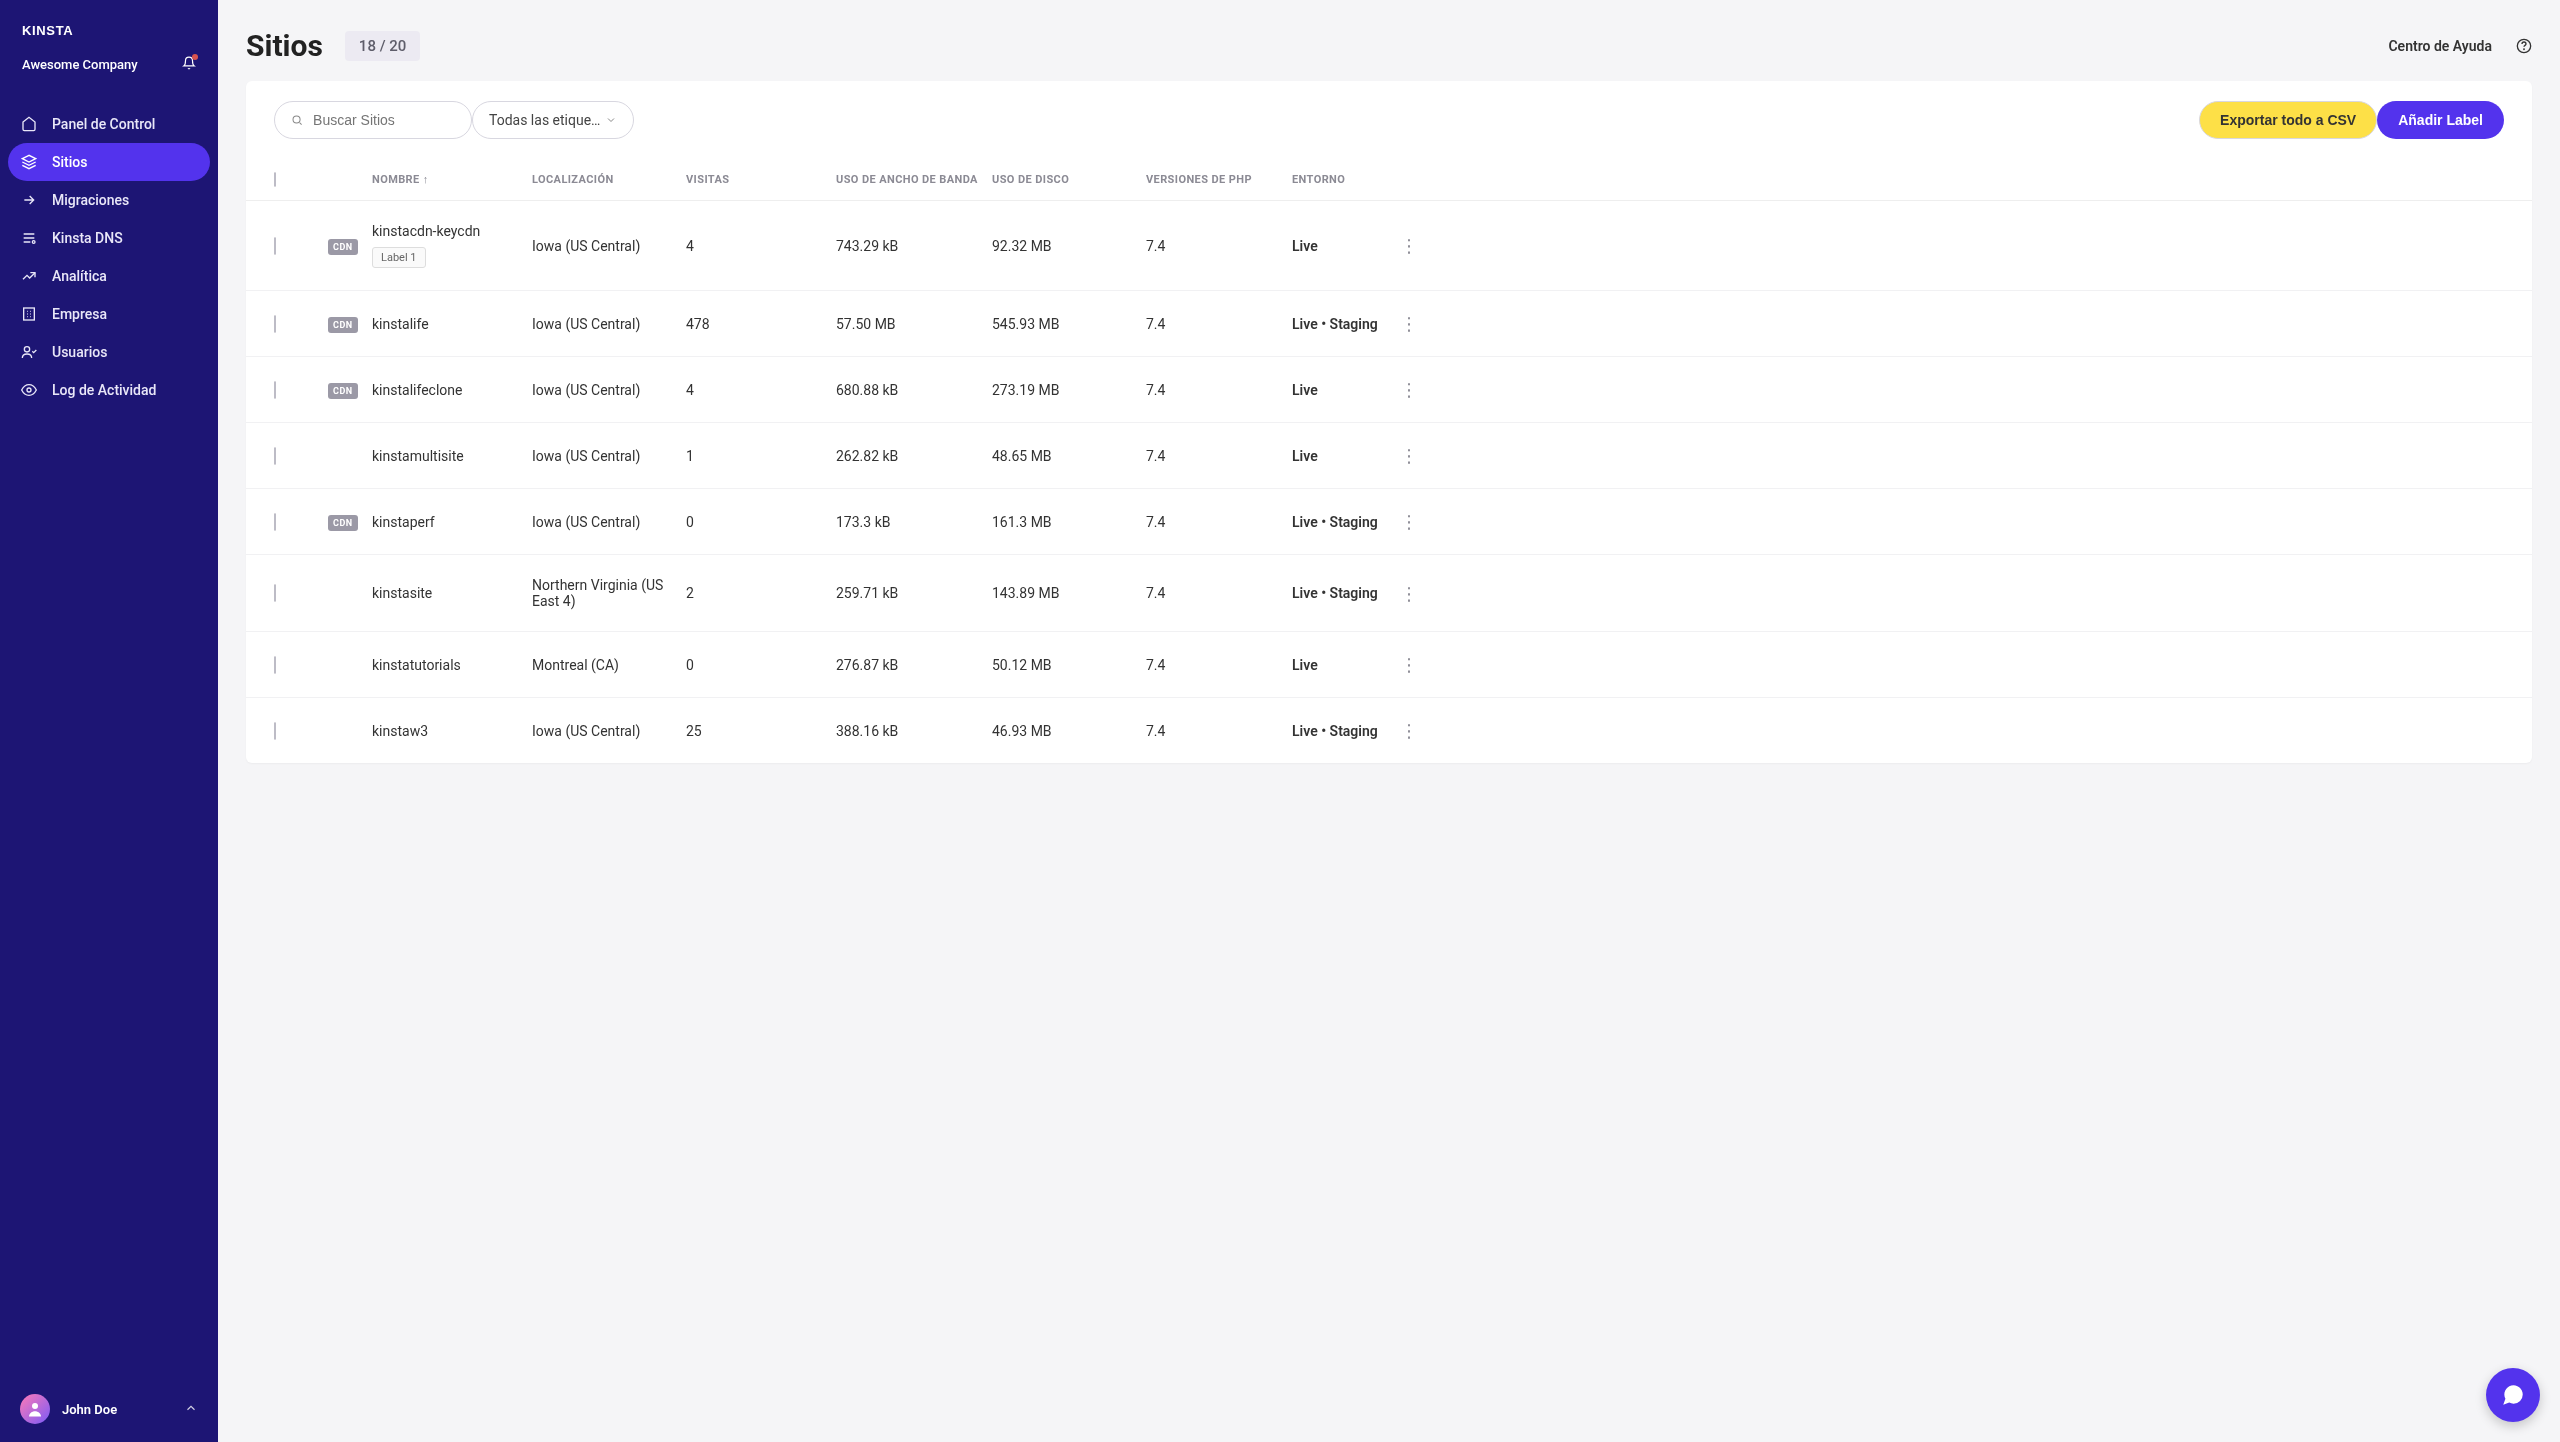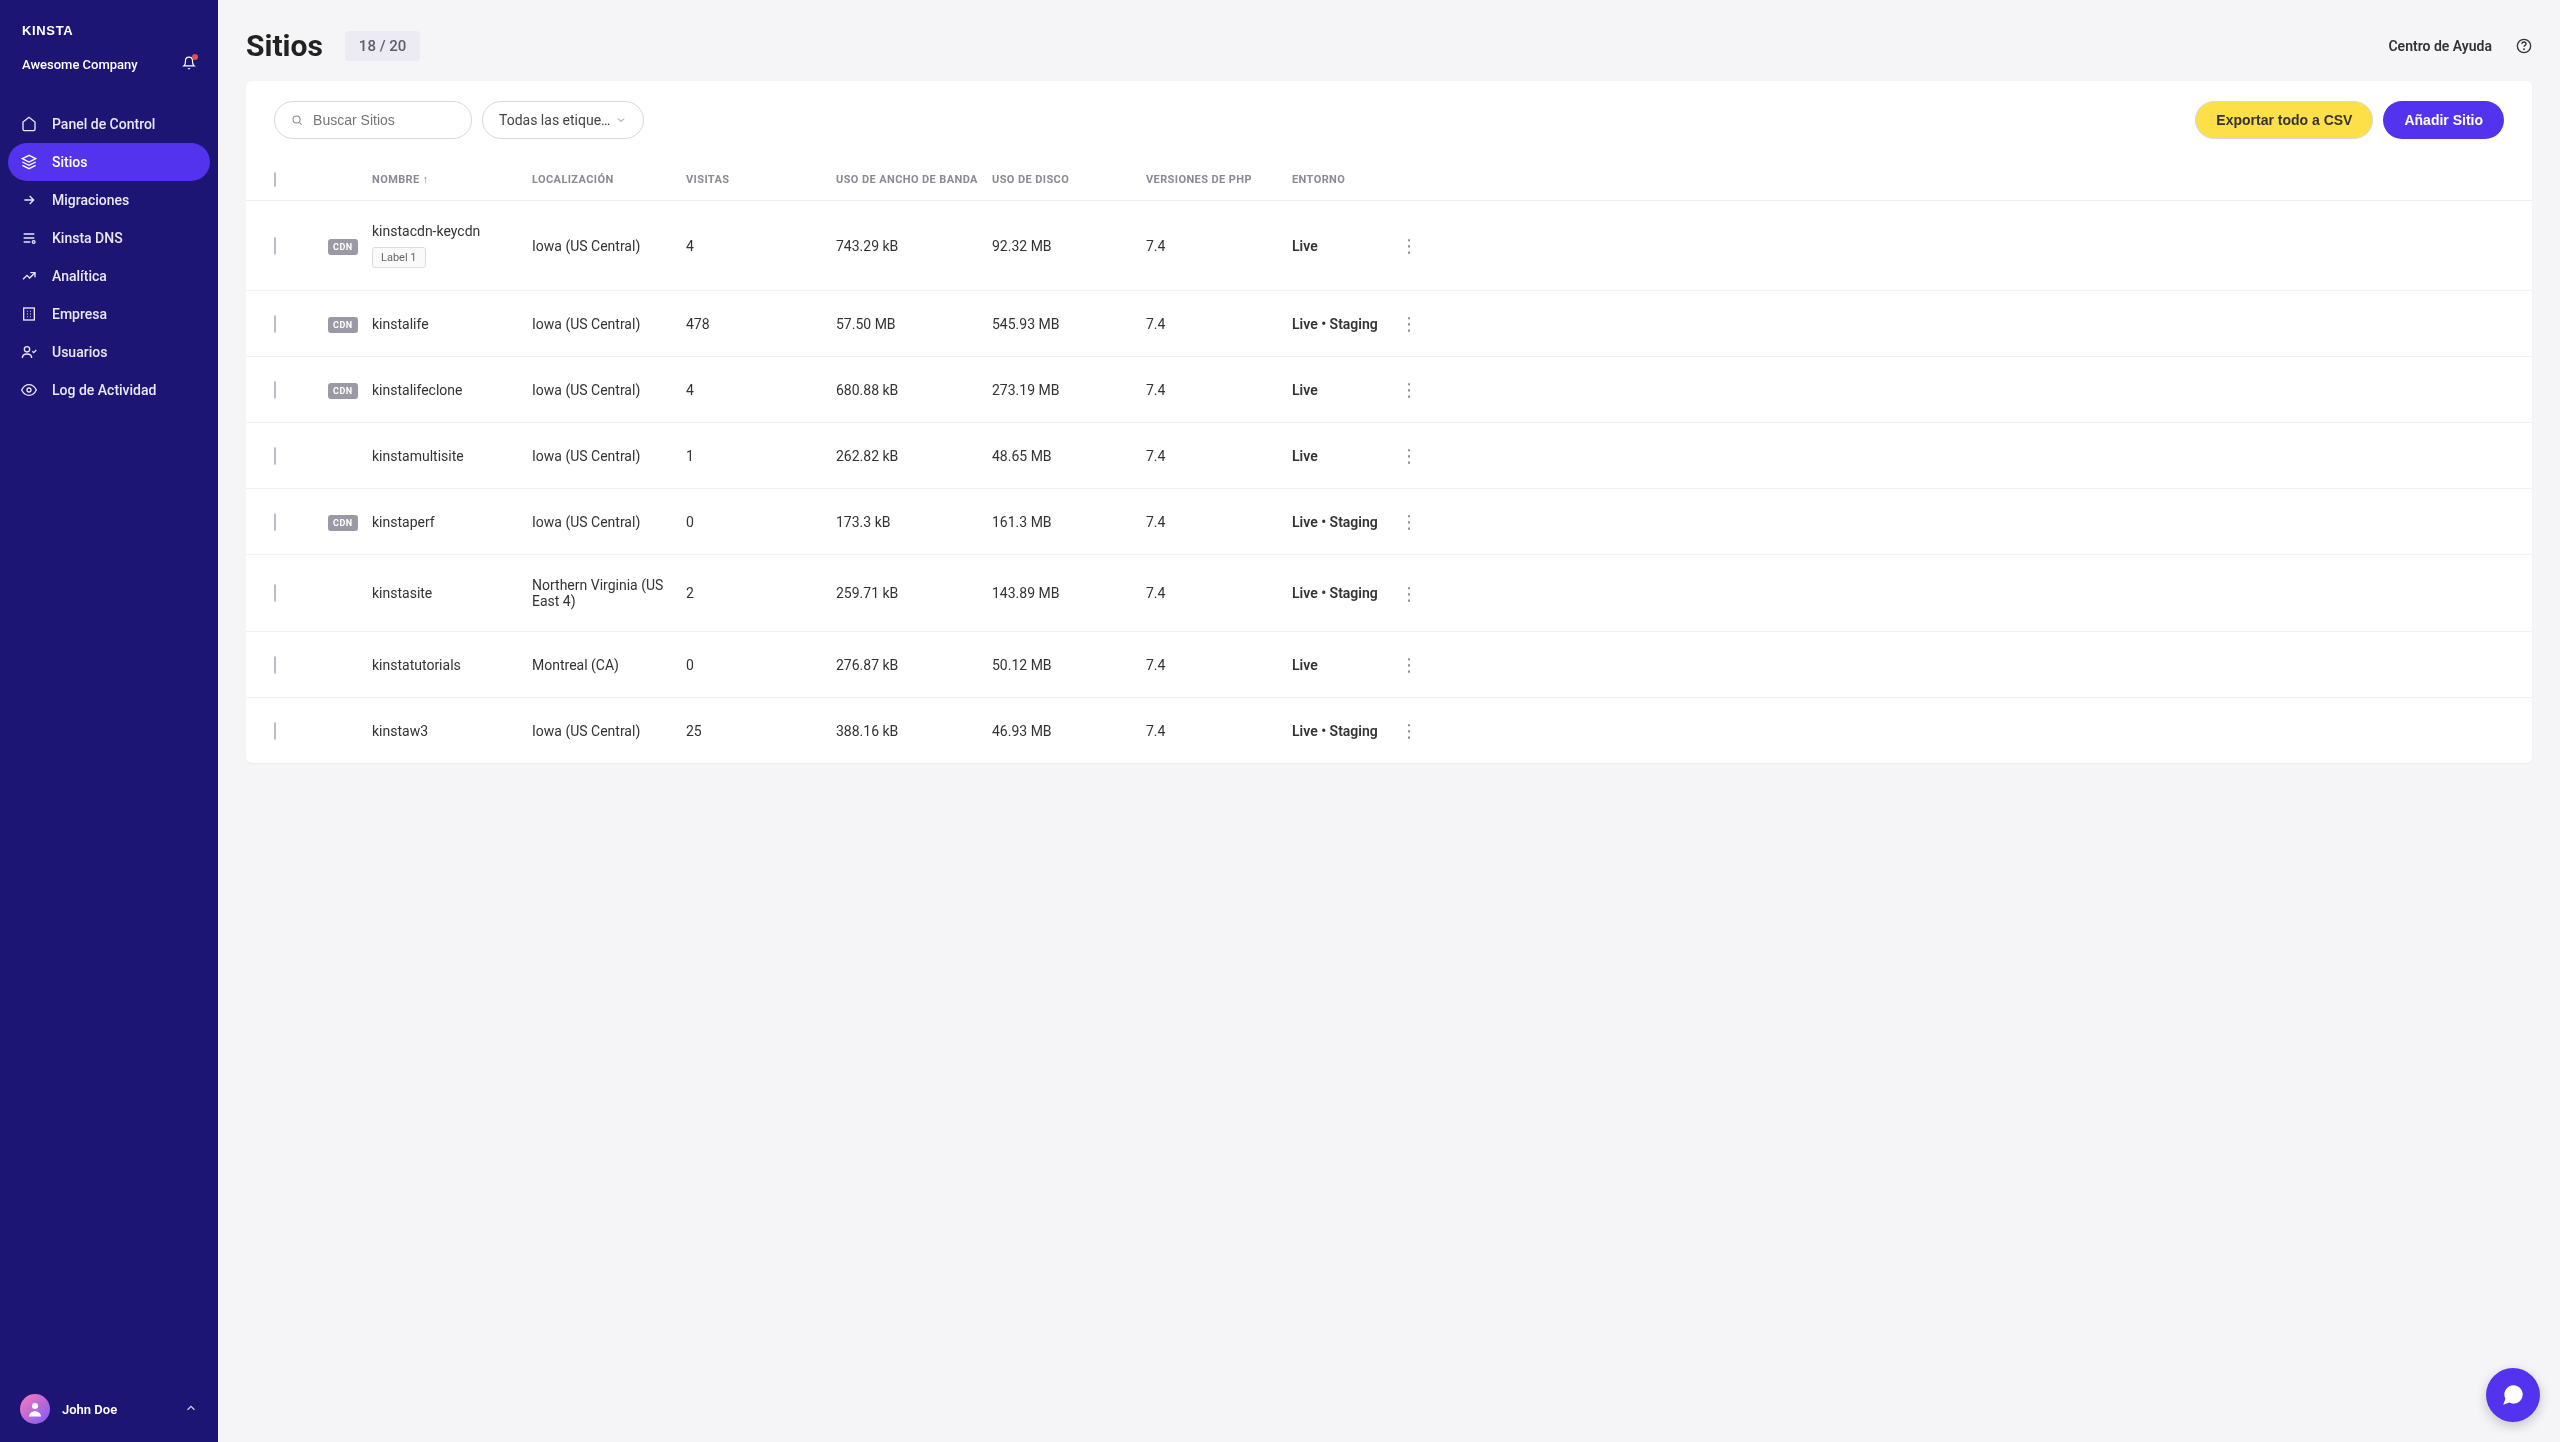--- a/index.html
+++ b/index.html
@@ -22,21 +22,21 @@
 .chevup { margin-left: auto; opacity: .8; }
 
 
 .main { flex: 1; overflow: auto; padding: 0 28px 28px; }
 .header { display: flex; align-items: center; padding: 28px 0 18px; }
 .h-title { font-size: 30px; font-weight: 700; color: #222; margin-right: 22px; }
 .h-count { background: #eceaf2; color: #5e5d6a; padding: 6px 14px; border-radius: 4px; font-size: 15px; font-weight: 500; }
 .help-link { margin-left: auto; font-size: 14px; font-weight: 600; color: #333; display: flex; align-items: center; gap: 24px; cursor: pointer; }
 
 .card { background: #fff; border-radius: 6px; box-shadow: 0 1px 2px rgba(0,0,0,.04); }
-.toolbar { display: flex; align-items: flex-start; gap: 10px; padding: 20px 28px; }
+.toolbar { display: flex; align-items: flex-start; padding: 20px 28px; }
 .search { display: flex; align-items: center; gap: 10px; border: 1px solid #d8d7e0; border-radius: 24px; padding: 10px 16px; width: 198px; color: #777; }
 .search input { border: none; outline: none; font-size: 14px; width: 100%; background: transparent; }
 .select { display: flex; align-items: center; justify-content: space-between; border: 1px solid #d8d7e0; border-radius: 24px; padding: 10px 16px; width: 162px; font-size: 14px; color: #444; cursor: pointer; }
 .select span { white-space: nowrap; overflow: hidden; text-overflow: ellipsis; }
 .btn { border-radius: 24px; padding: 10px 20px; font-size: 14px; font-weight: 600; cursor: pointer; border: 1px solid transparent; }
 .btn-outline { background: #fde047; border-color: #d8d7e0; color: #333; margin-left: auto; }
 .btn-primary { background: #5333ed; color: #fff; }
 
 .thead, .trow { display: grid; grid-template-columns: 54px 44px 160px 154px 150px 156px 154px 146px 100px 34px; align-items: center; }
 .thead { padding: 14px 28px; font-size: 11px; font-weight: 700; color: #8b8a94; letter-spacing: .4px; border-bottom: 1px solid #eee; }
@@ -183,21 +183,21 @@
             </svg>
           <input type="text" placeholder="Buscar Sitios" style="">
         </div>
         <div class="select">
           <span>Todas las etique…</span>
           <svg width="12" height="12" viewBox="0 0 24 24" fill="none" stroke="#888" stroke-width="2">
               <polyline points="6 9 12 15 18 9"></polyline>
             </svg>
         </div>
         <button class="btn btn-outline">Exportar todo a CSV</button>
-        <button class="btn btn-primary">Añadir Sitio</button>
+        <button class="btn btn-primary">Añadir Label</button>
       </div>
 
       <div class="thead">
         <div><span class="cb"></span></div>
         <div></div>
         <div class="th"><span>NOMBRE</span> <span>↑</span></div>
         <div class="th">LOCALIZACIÓN</div>
         <div class="th">VISITAS</div>
         <div class="th">USO DE ANCHO DE BANDA</div>
         <div class="th">USO DE DISCO</div>

